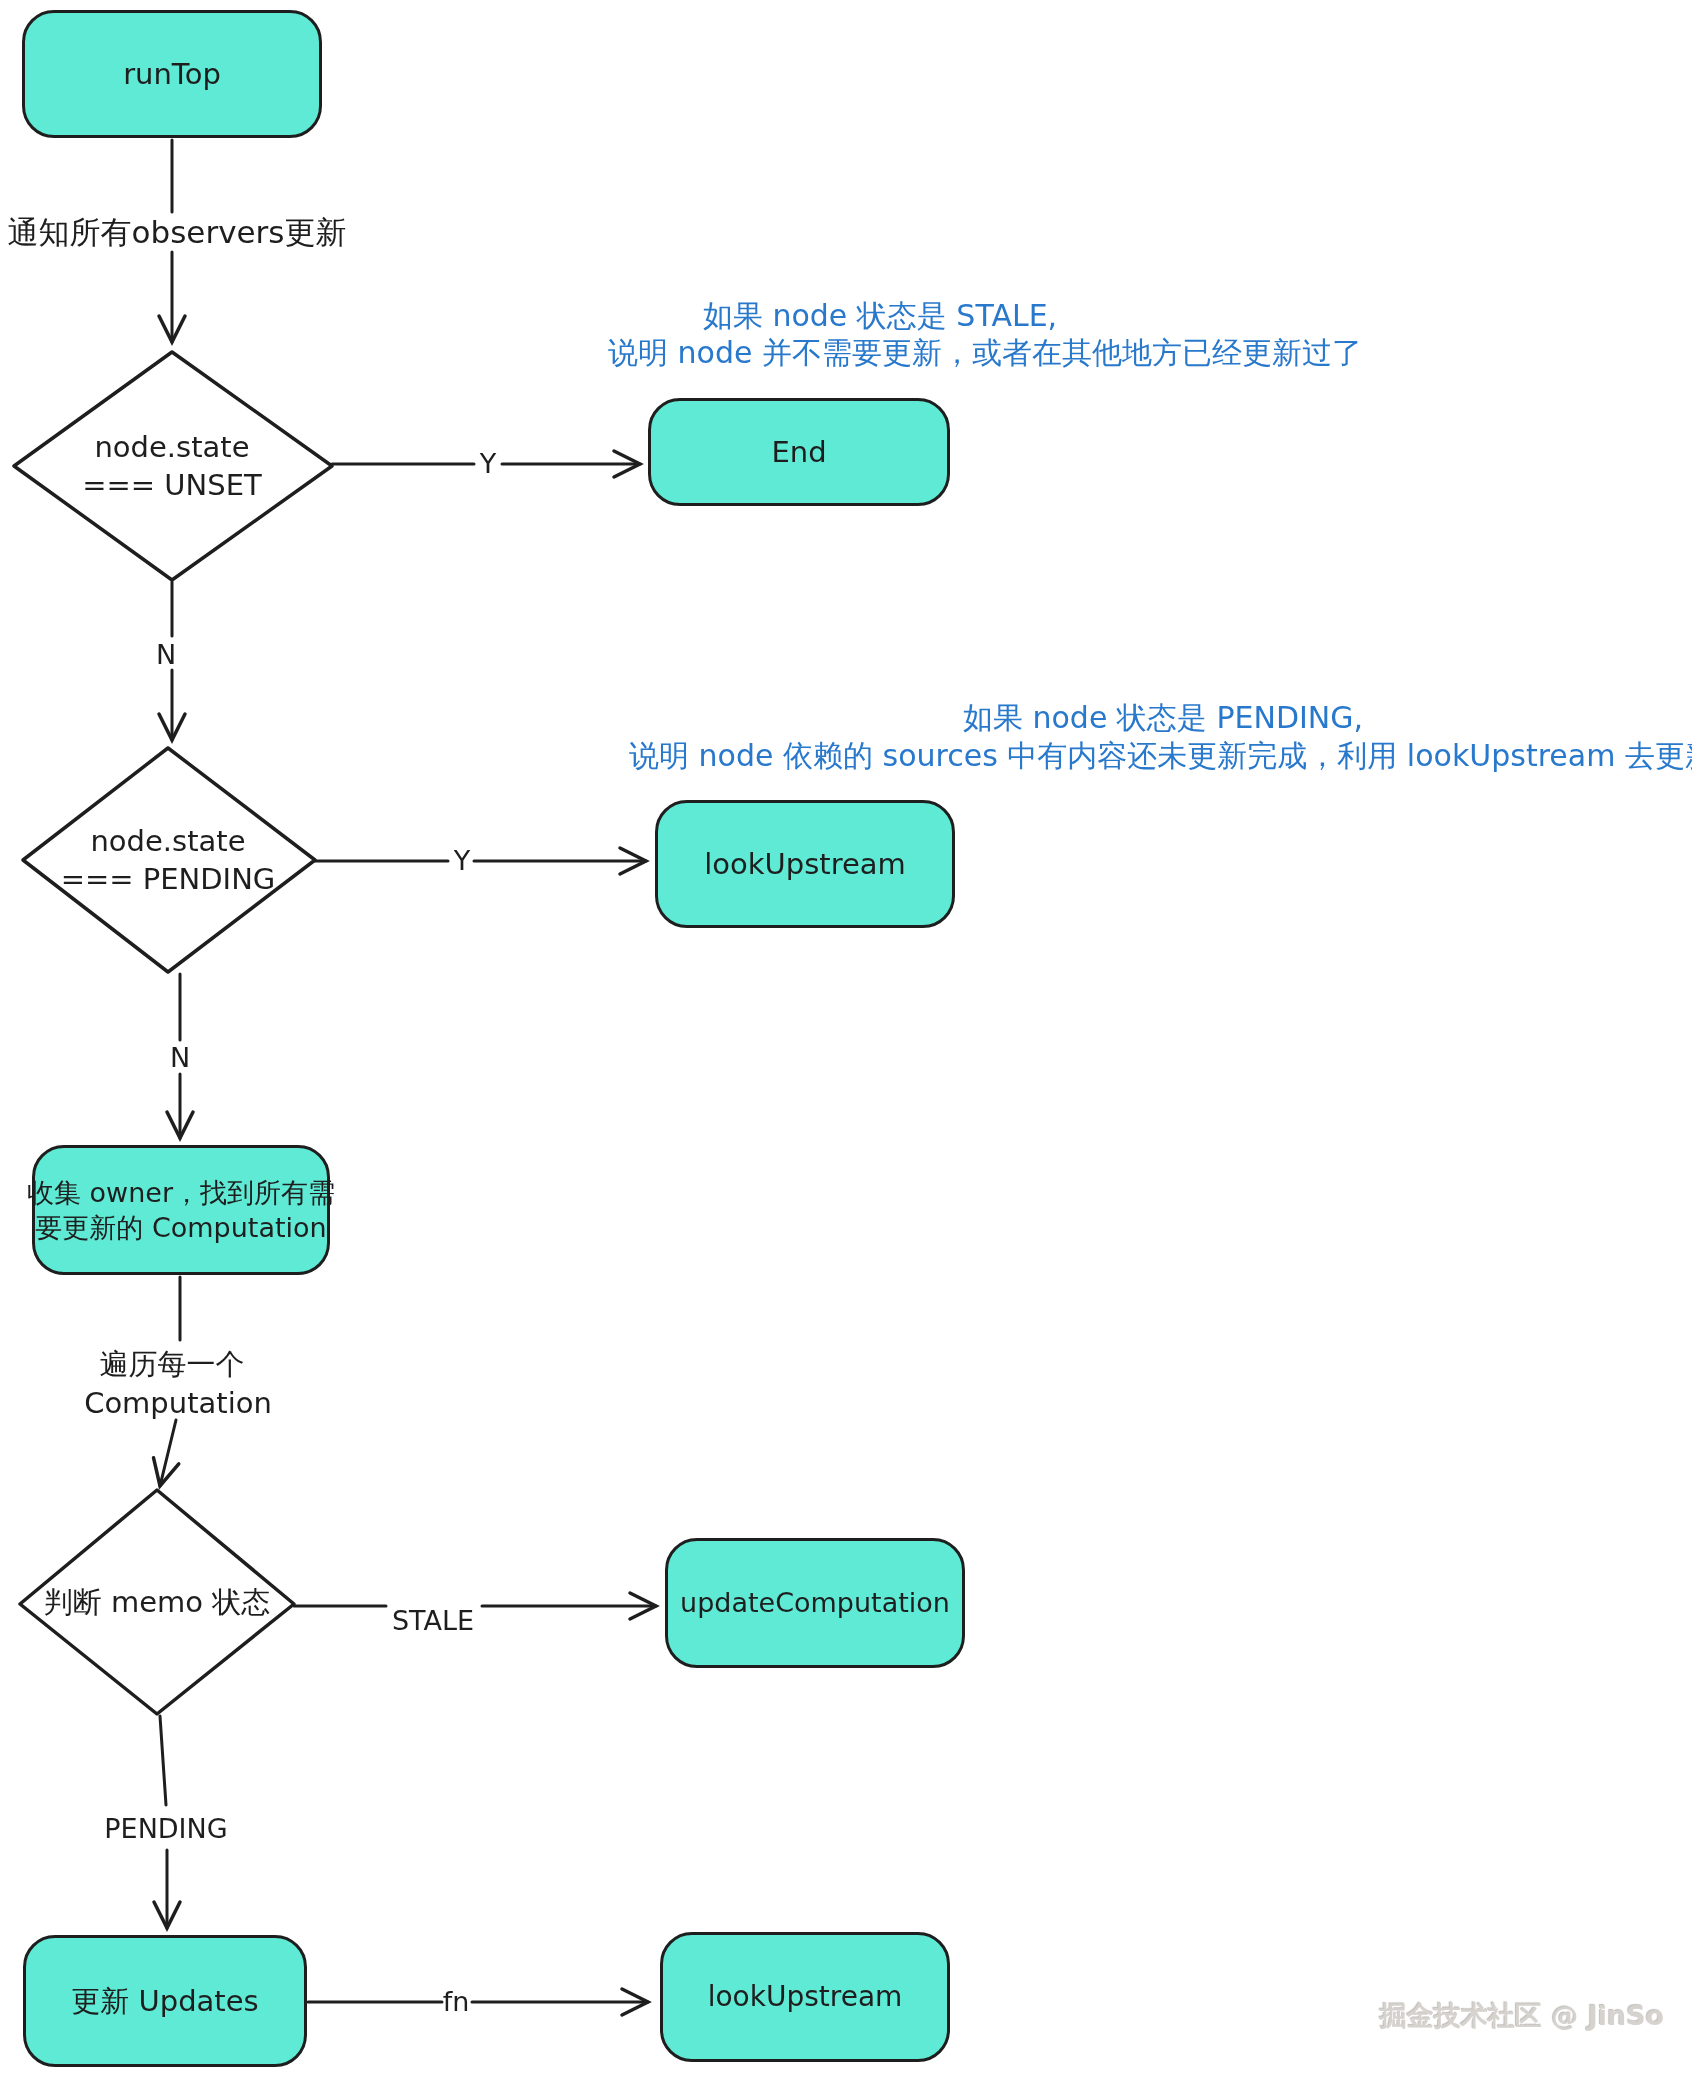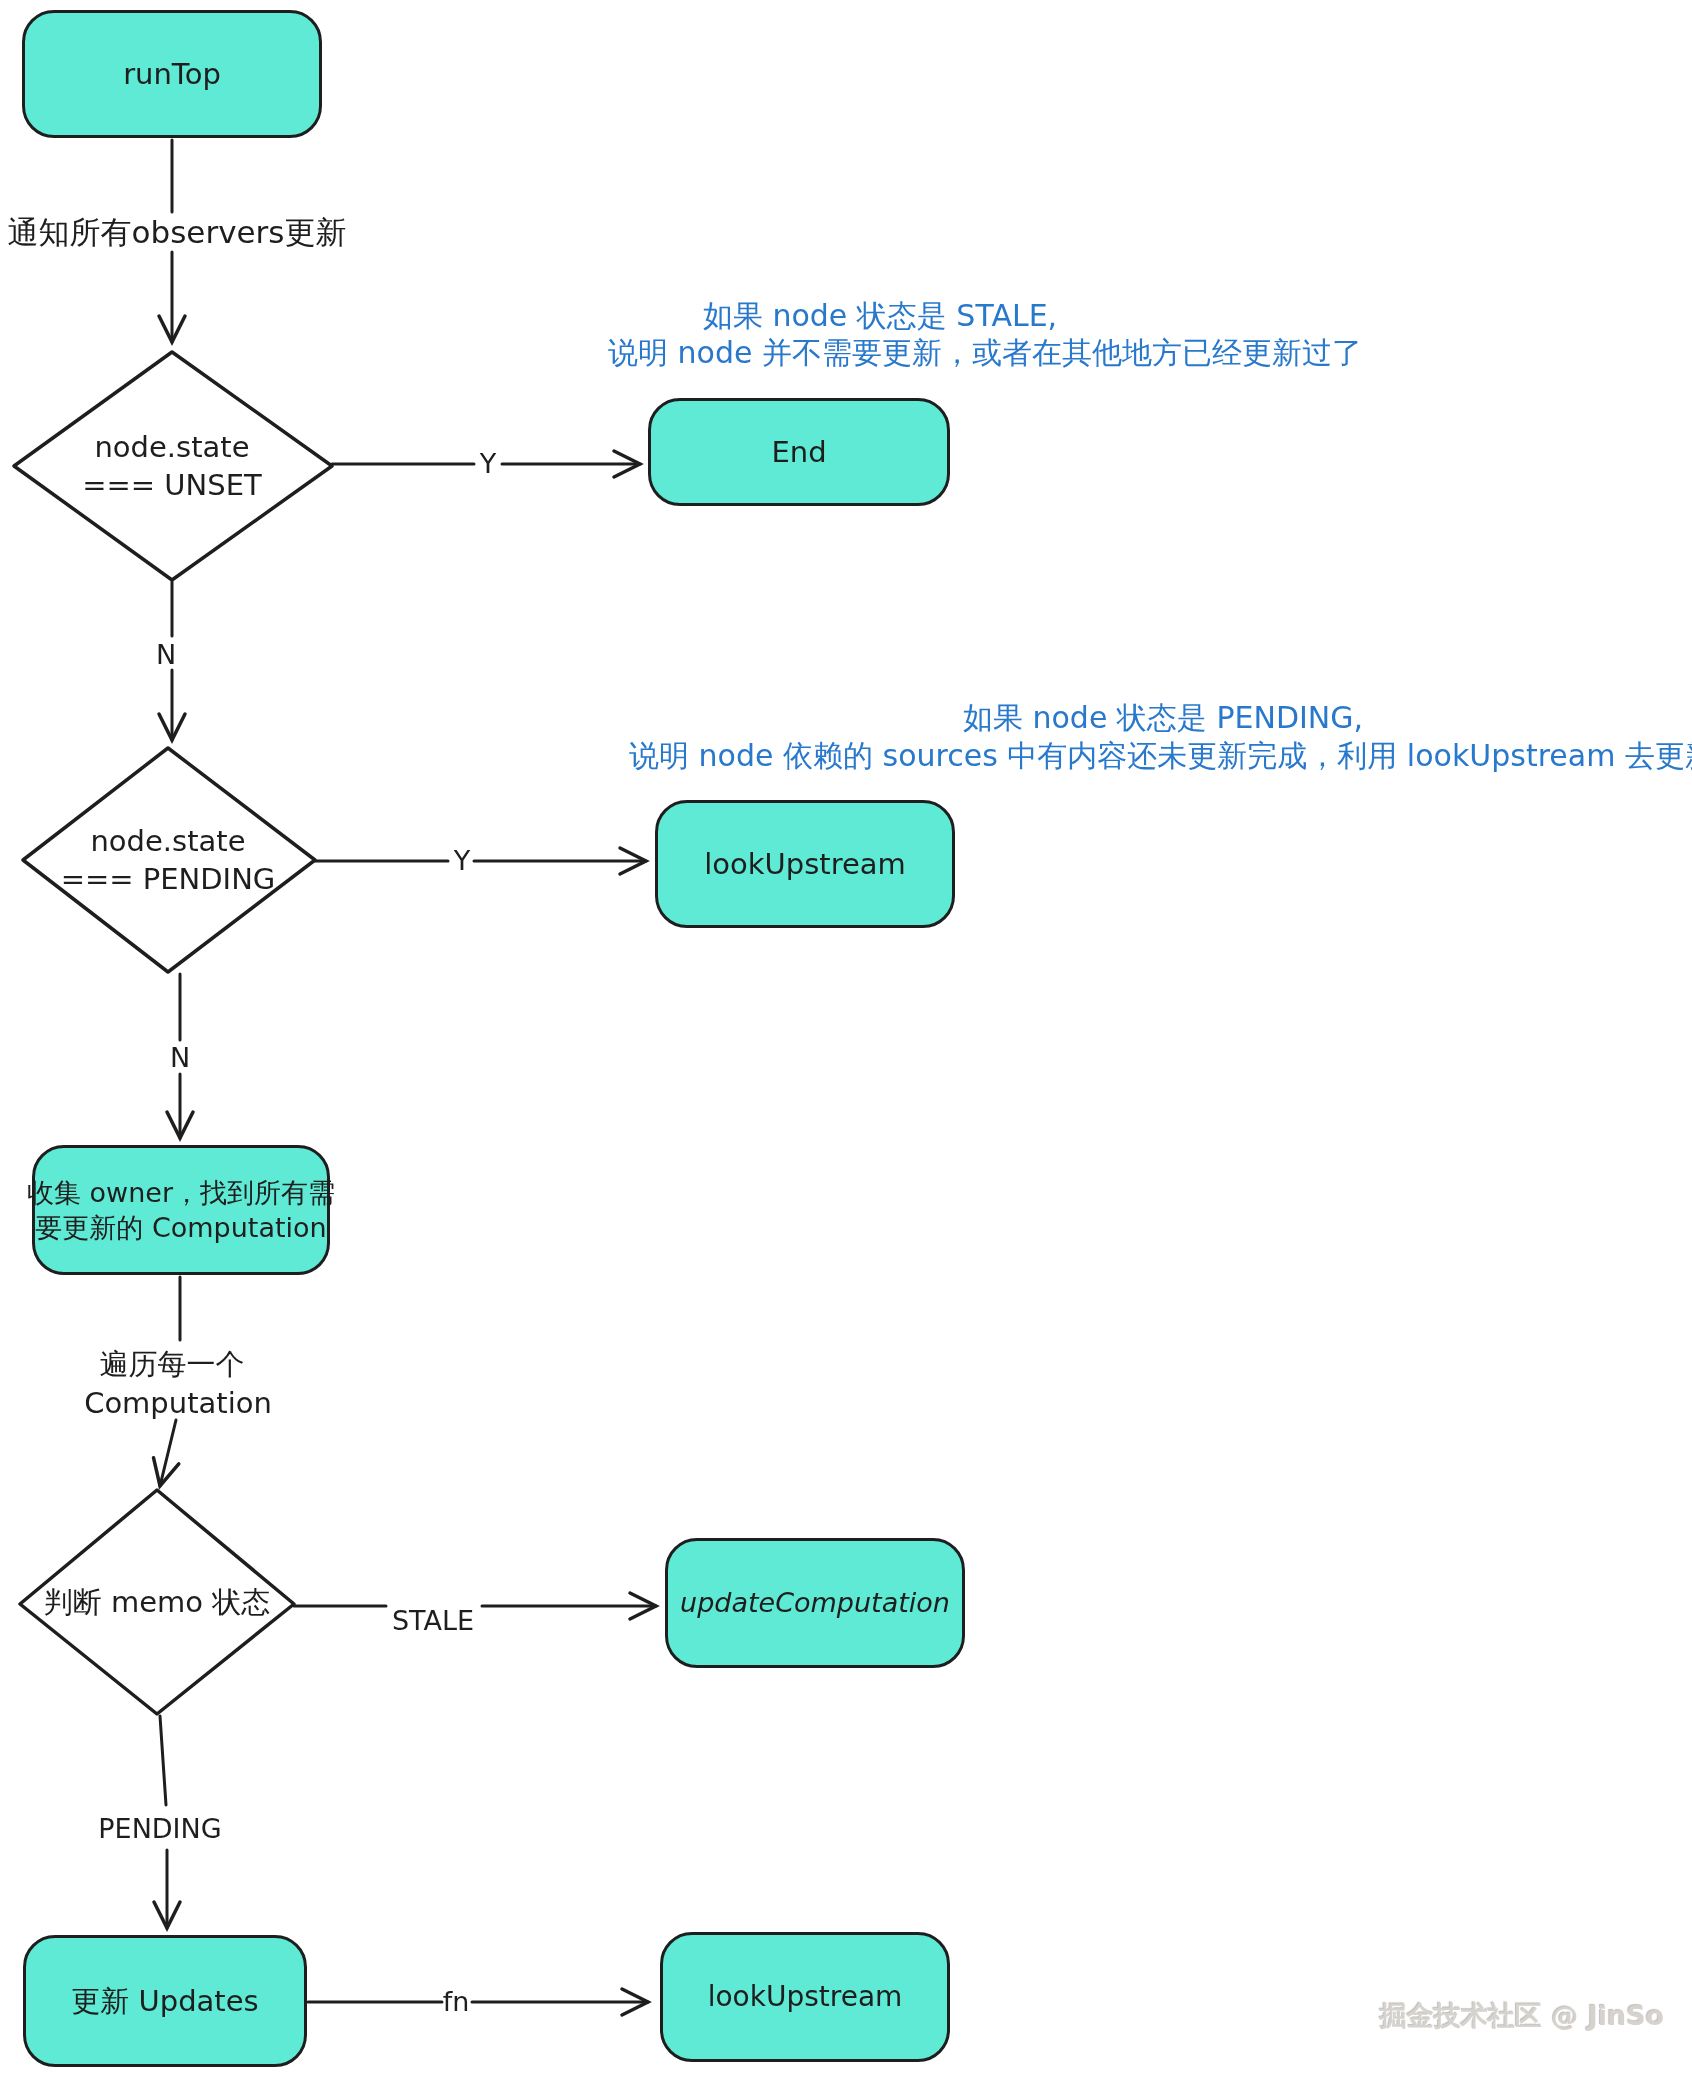--- a/index.html
+++ b/index.html
@@ -125,21 +125,21 @@
 
   <div class="node" style="left:655px;top:800px;width:300px;height:128px;">
     <span>lookUpstream</span>
   </div>
 
   <div class="node" style="left:32px;top:1145px;width:298px;height:130px;font-size:27px;line-height:35px;">
     <span style="white-space:nowrap;">收集 owner，找到所有需</span>
     <span style="white-space:nowrap;">要更新的 Computation</span>
   </div>
 
-  <div class="node" style="left:665px;top:1538px;width:300px;height:130px;font-size:27px;font-style:italic;">
+  <div class="node" style="left:665px;top:1538px;width:300px;height:130px;font-size:27px;">
     <span>updateComputation</span>
   </div>
 
   <div class="node" style="left:23px;top:1935px;width:284px;height:132px;">
     <span>更新 Updates</span>
   </div>
 
   <div class="node" style="left:660px;top:1932px;width:290px;height:130px;font-size:28px;">
     <span>lookUpstream</span>
   </div>
@@ -164,21 +164,21 @@
 
   <div class="lbl small" style="left:462px;top:860px;">Y</div>
 
   <div class="lbl small" style="left:180px;top:1057px;">N</div>
 
   <div class="lbl" style="left:172px;top:1365px;text-align:right;">遍历每一个</div>
   <div class="lbl" style="left:178px;top:1403px;">Computation</div>
 
   <div class="lbl small" style="left:433px;top:1604px;margin-top:16px;">STALE</div>
 
-  <div class="lbl small" style="left:160px;top:1828px;text-align:center;">PENDING</div>
+  <div class="lbl small" style="left:166px;top:1828px;text-align:center;">PENDING</div>
 
   <div class="lbl small" style="left:456px;top:2001px;">fn</div>
 
   <div class="note" style="left:880px;top:316px;">如果 node 状态是 STALE,</div>
   <div class="note" style="left:985px;top:353px;">说明 node 并不需要更新，或者在其他地方已经更新过了</div>
 
   <div class="note" style="left:1163px;top:718px;">如果 node 状态是 PENDING,</div>
   <div class="note" style="left:1172px;top:756px;">说明 node 依赖的 sources 中有内容还未更新完成，利用 lookUpstream 去更新</div>
 
   <div class="watermark" style="left:1522px;top:2016px;">掘金技术社区 @ JinSo</div>

